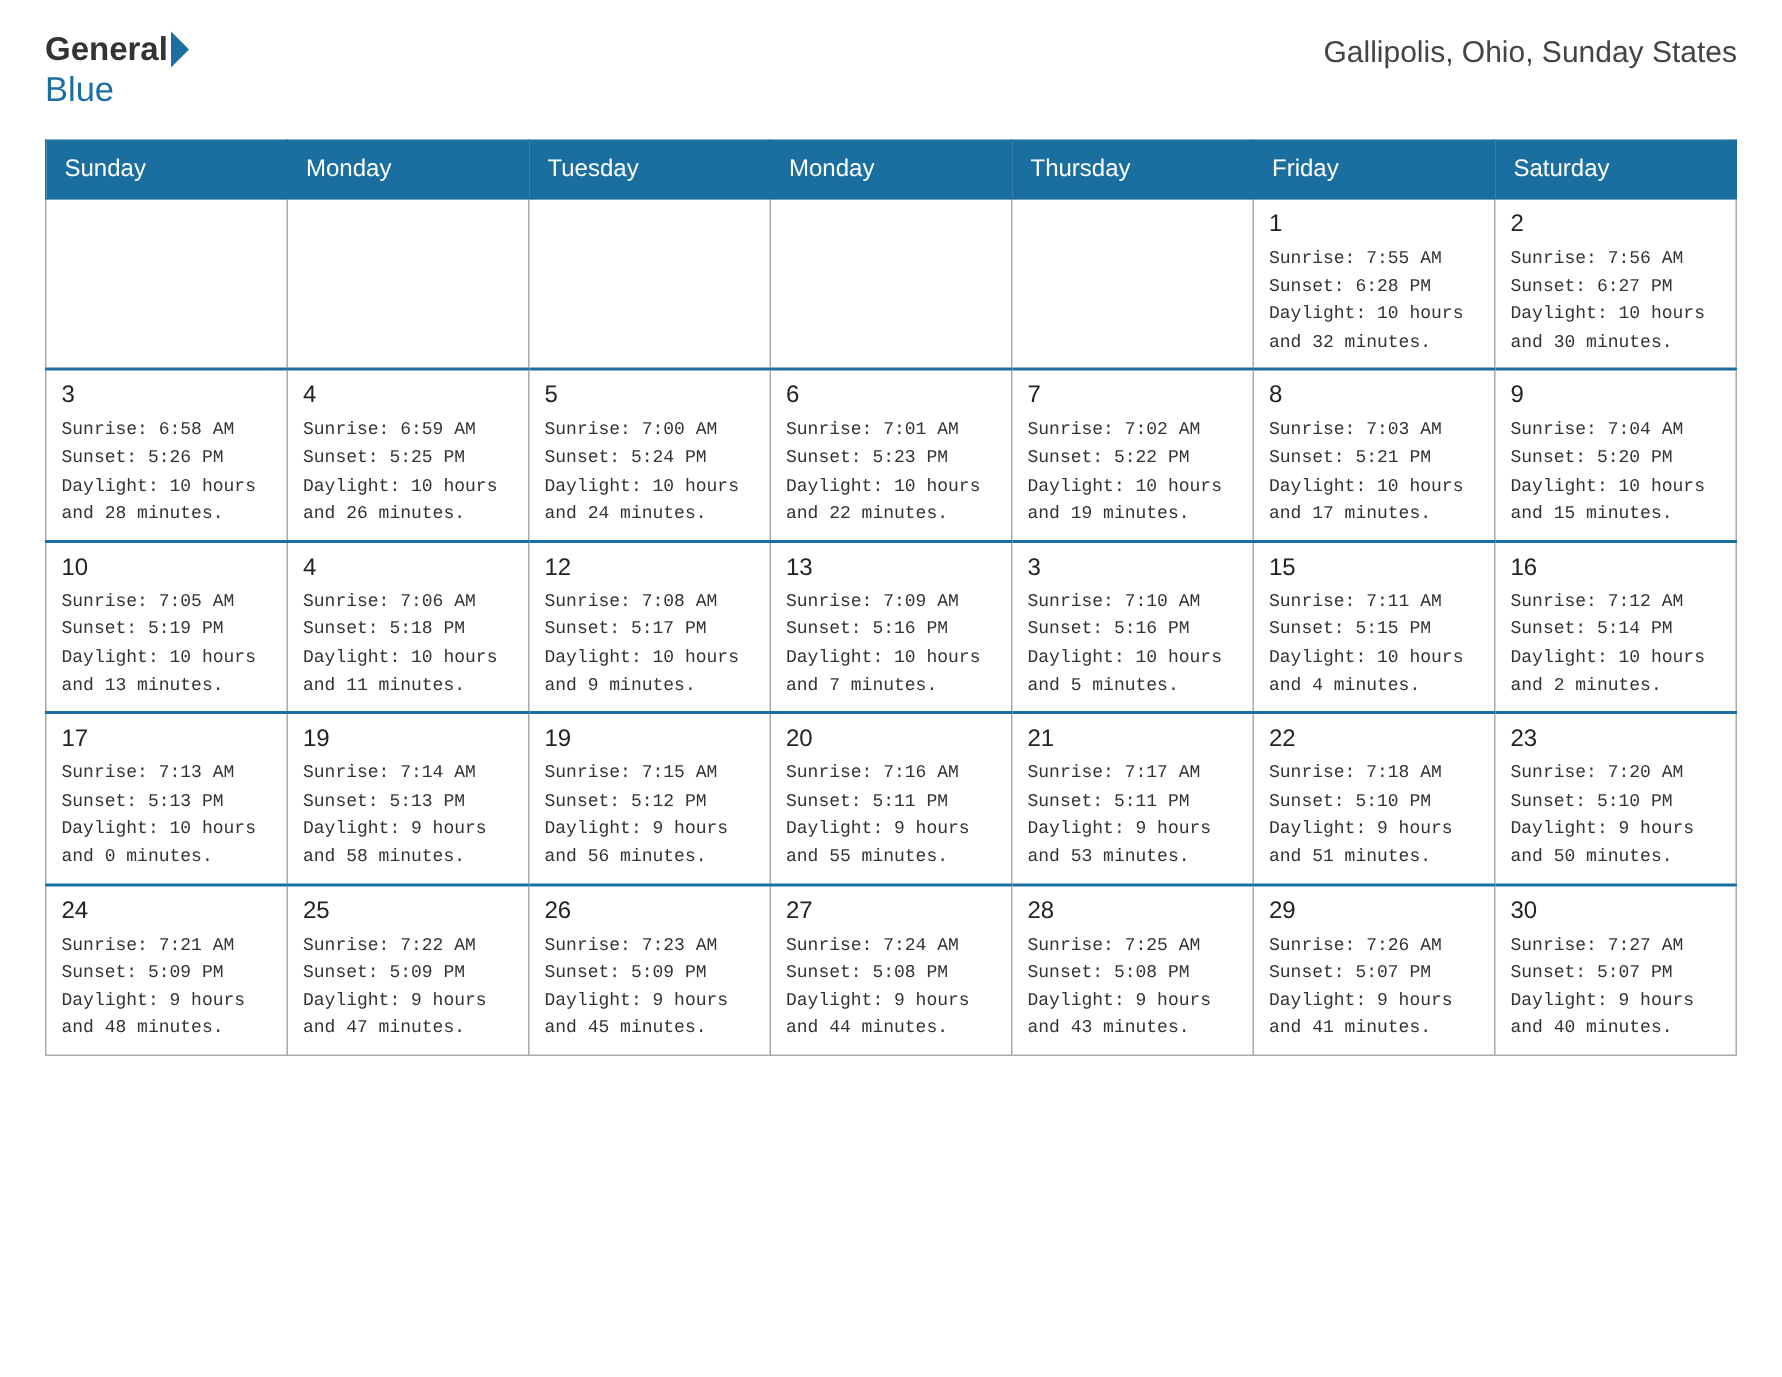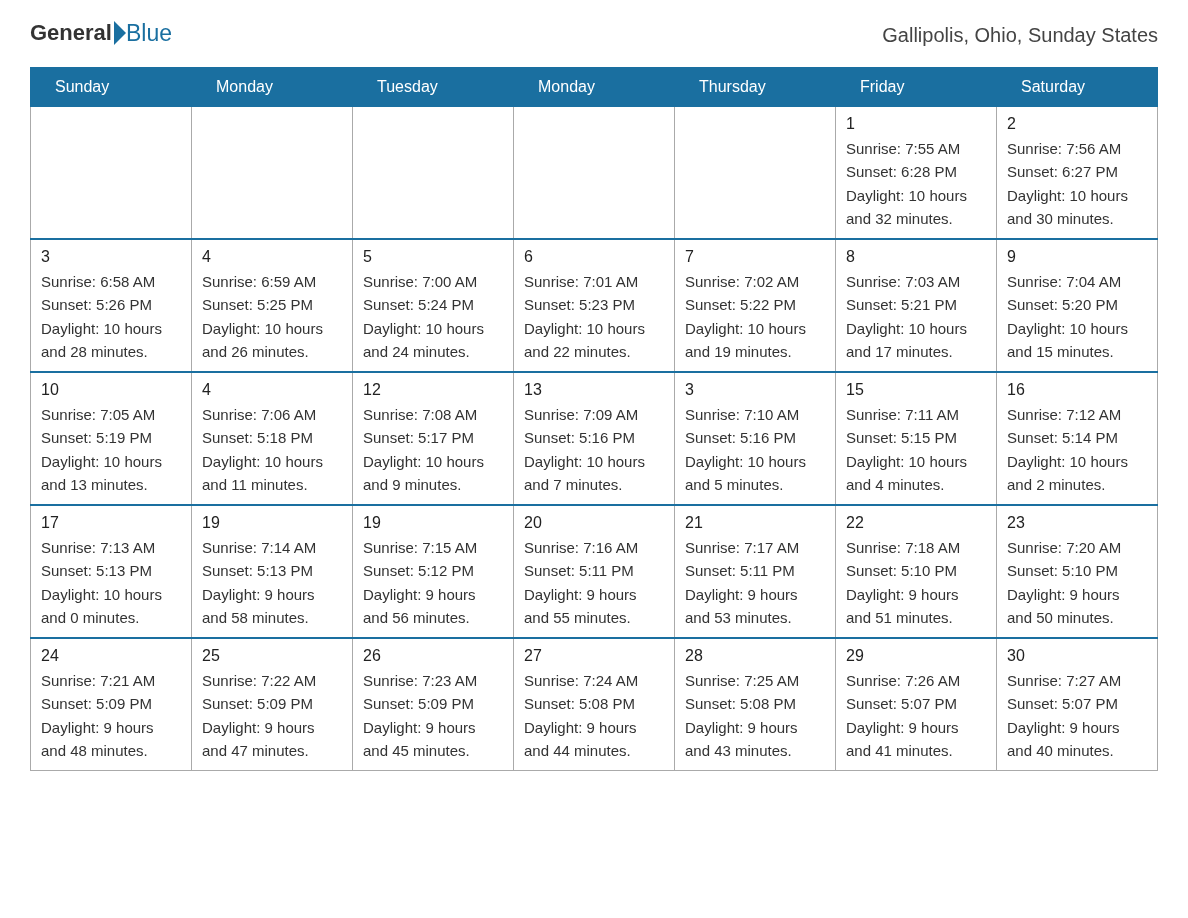--- a/index.html
+++ b/index.html
@@ -33,21 +33,21 @@
     }
     .logo-blue {
       font-size: 23px;
       font-weight: normal;
       color: #1a6fa0;
       display: block;
       margin-left: 0;
     }
     .logo-wrapper {
       display: flex;
-      flex-direction: row;
+      flex-direction: column;
       align-items: flex-start;
     }
     .logo-top-row {
       display: flex;
       align-items: center;
     }
     .title-area {
       text-align: right;
     }
     .month-title {
@@ -63,21 +63,21 @@
     .calendar-table {
       width: 100%;
       border-collapse: collapse;
       border: 1px solid #1a6fa0;
     }
     .calendar-table th {
       background-color: #1a6fa0;
       color: #ffffff;
       font-size: 16px;
       font-weight: normal;
-      padding: 10px 24px;
+      padding: 10px 12px;
       text-align: left;
       border: 1px solid #1a6fa0;
     }
     .calendar-table td {
       border: 1px solid #aaa;
       vertical-align: top;
       padding: 8px 10px;
       width: 14.28%;
       height: 110px;
       font-size: 13px;
@@ -85,23 +85,24 @@
       background: #fff;
     }
     .day-number {
       font-size: 16px;
       color: #222;
       font-weight: normal;
       display: block;
       margin-bottom: 4px;
     }
     .day-info {
-      font-size: 15px;
+      font-size: 12px;
       color: #333;
       line-height: 1.55;
+      font-family: Liberation Mono, monospace;
     }
     .empty-cell {
       background: #f9f9f9;
     }
     .row-border td {
       border-top: 2px solid #1a6fa0;
     }
   </style>
 </head>
 <body>

